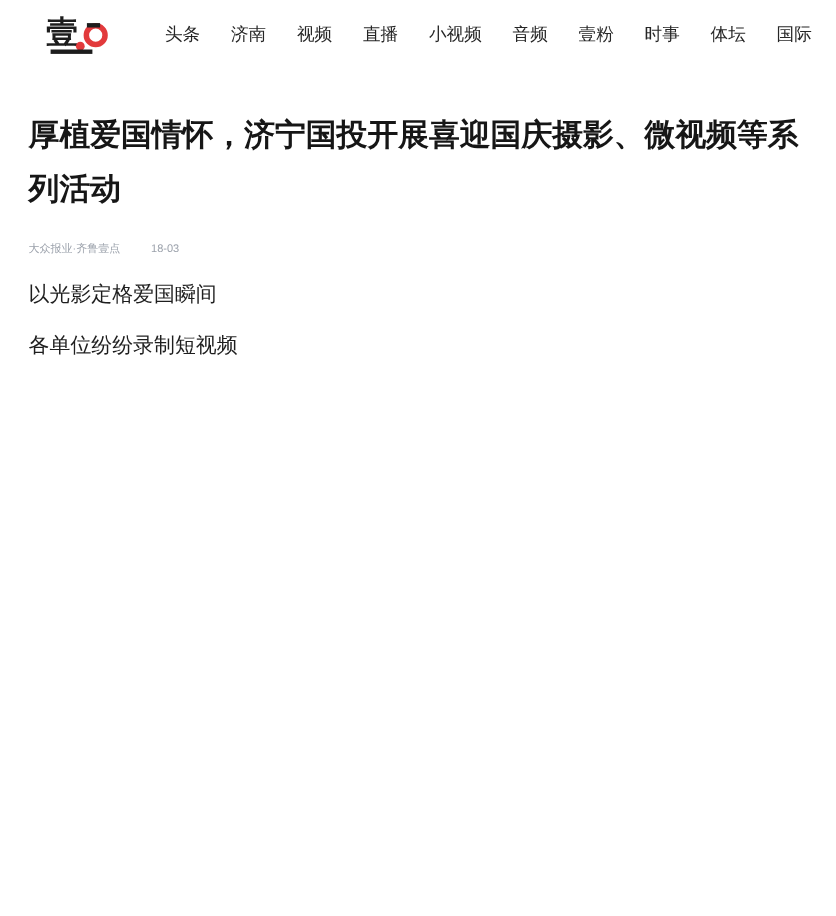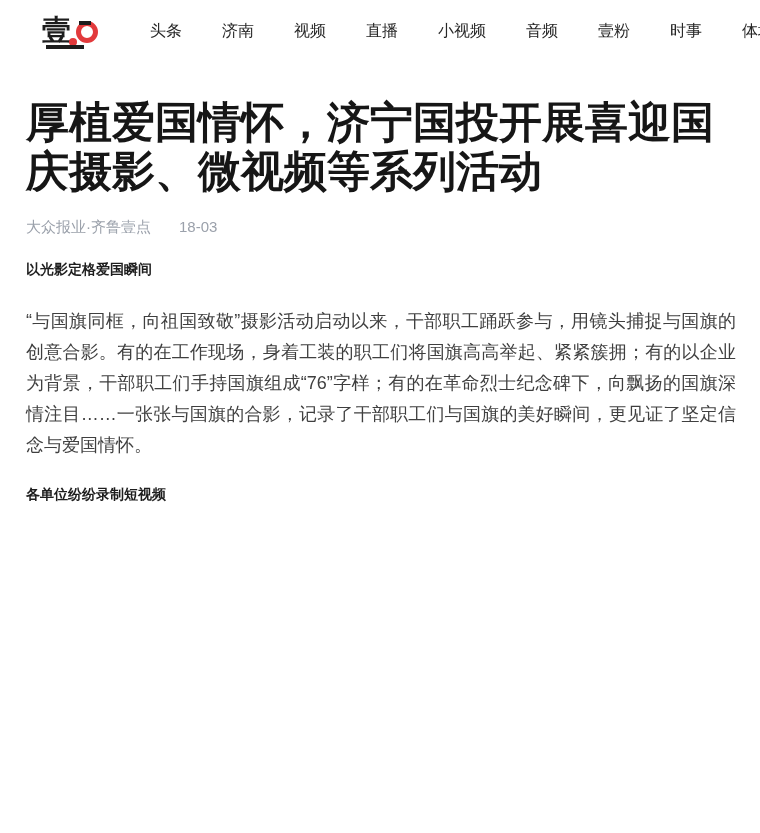--- a/index.html
+++ b/index.html
@@ -56,67 +56,67 @@
     background: #1d1d1d;
   }
   .logo-underbar {
     position: absolute;
     left: 4px; bottom: 0;
     width: 38px; height: 4px;
     background: #1d1d1d;
   }
   .main-nav {
     display: flex;
-    gap: 40px;
+    gap: 28px;
     margin-left: 50px;
     overflow: hidden;
   }
   .nav-item {
     font-size: 16px;
     color: #262626;
     text-decoration: none;
     flex: 0 0 auto;
     cursor: pointer;
   }
 
   
   .article {
     width: 710px;
     margin: 0 26px;
   }
   .article-title {
     margin-top: 36px;
-    font-size: 43px;
+    font-size: 28px;
     line-height: 49px;
     font-weight: 700;
     color: #161616;
     letter-spacing: 0;
   }
   .article-meta {
     margin-top: 22px;
     display: flex;
     gap: 28px;
-    font-size: 15px;
+    font-size: 10px;
     line-height: 18px;
     color: #9ba1ab;
   }
   .para {
     font-size: 18px;
     line-height: 31px;
     color: #3f3f3f;
     margin-top: 24px;
     text-align: justify;
     text-justify: inter-ideograph;
   }
   .para.intro { margin-top: 26px; }
   .subhead {
     margin-top: 20px;
-    font-size: 14px;
+    font-size: 19px;
     line-height: 26px;
-    font-weight: 700;
+    font-weight: 400;
     color: #1e1e1e;
   }
 </style>
 </head>
 <body>
 
 <header class="site-header">
   <div class="logo">
     <span class="logo-char">壹</span>
     <span class="logo-dot"></span>
@@ -143,16 +143,15 @@
 <main class="article">
   <h1 class="article-title">厚植爱国情怀，济宁国投开展喜迎国庆摄影、微视频等系列活动</h1>
 
   <div class="article-meta">
     <span>大众报业·齐鲁壹点</span>
     <span>18-03</span>
   </div>
 
 
   <h2 class="subhead">以光影定格爱国瞬间</h2>
-  <p class="para">“与国旗同框，向祖国致敬”摄影活动启动以来，干部职工踊跃参与，用镜头捕捉与国旗的创意合影。有的在工作现场，身着工装的职工们将国旗高高举起、紧紧簇拥；有的以企业为背景，干部职工们手持国旗组成“76”字样；有的在革命烈士纪念碑下，向飘扬的国旗深情注目……一张张与国旗的合影，记录了干部职工们与国旗的美好瞬间，更见证了坚定信念与爱国情怀。</p>
 
   <h2 class="subhead">各单位纷纷录制短视频</h2>
 </main>
 
 </body></html>

